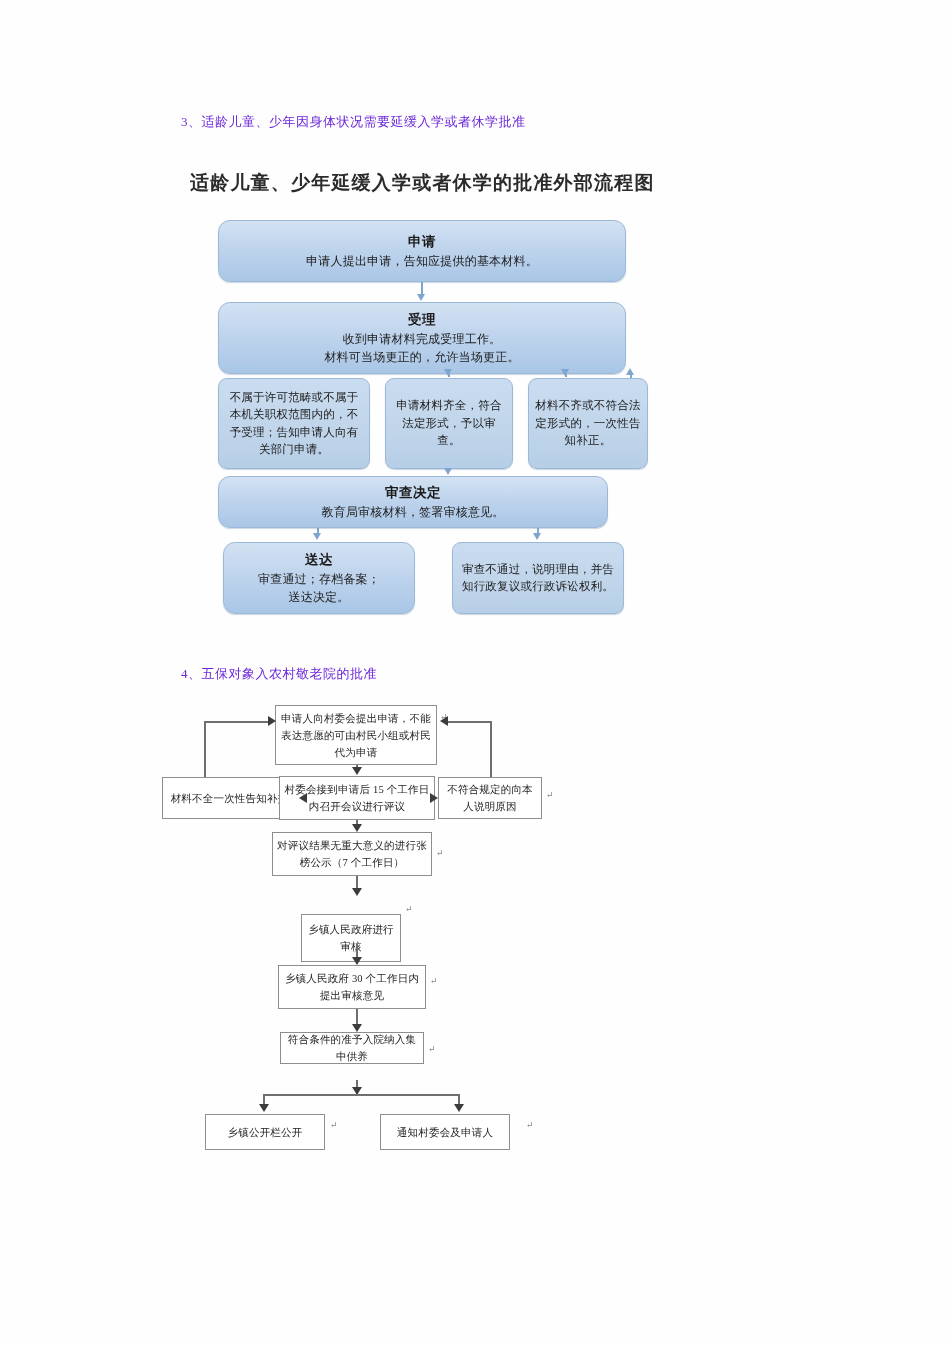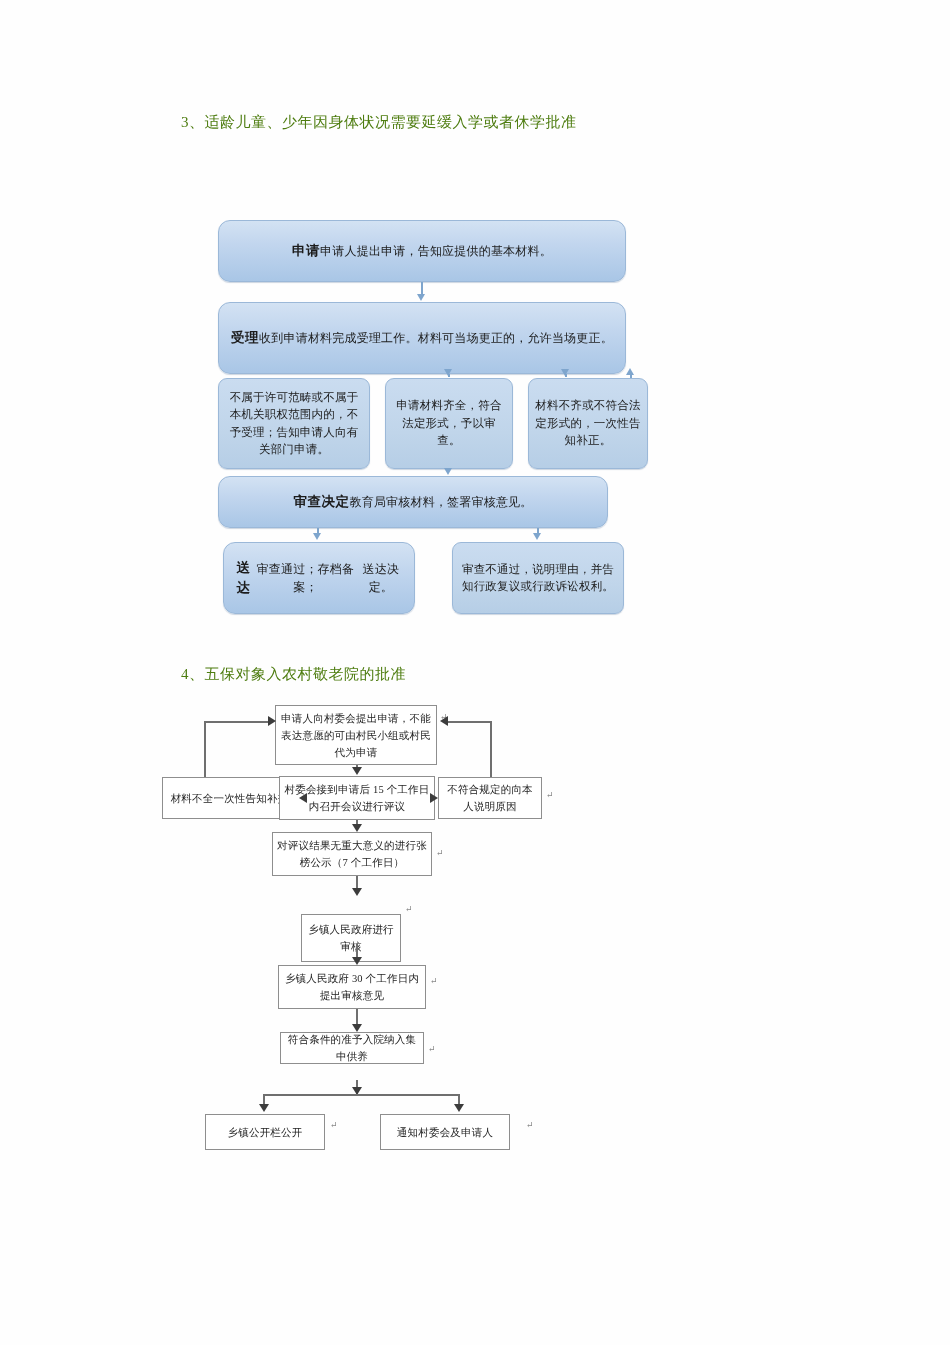--- a/index.html
+++ b/index.html
@@ -17,23 +17,23 @@
   }
   .page {
     position: absolute;
     inset: 0;
     background: #fefefe;
   }
 
   
   .heading {
     position: absolute;
-    font-size: 15px;
+    font-size: 13px;
     letter-spacing: 0.5px;
-    color: #4d7c0f;
+    color: #6d28d9;
     white-space: nowrap;
   }
   #heading-3 { left: 181px; top: 113px; }
   #heading-4 { left: 181px; top: 665px; }
 
   .chart-title {
     position: absolute;
     left: 190px;
     top: 170px;
     font-size: 19px;
@@ -52,21 +52,21 @@
     height: 400px;
   }
   .fb {
     position: absolute;
     box-sizing: border-box;
     border: 1px solid #9bb8d8;
     border-radius: 12px;
     background: linear-gradient(to bottom, #d3e2f3 0%, #c2d6ee 38%, #a9c6e6 100%);
     box-shadow: 0 1px 1px rgba(90,120,155,0.30);
     display: flex;
-    flex-direction: row;
+    flex-direction: column;
     align-items: center;
     justify-content: center;
     text-align: center;
     color: #1c1c1c;
     padding: 4px 8px;
   }
   .fb .ttl {
     font-weight: bold;
     font-size: 13.5px;
     line-height: 1.45;
@@ -170,20 +170,21 @@
     color: #8a8a8a;
   }
 </style>
 </head>
 <body>
 
 <div class="page">
 
   <div class="heading" id="heading-3">3、适龄儿童、少年因身体状况需要延缓入学或者休学批准</div>
 
+  <div class="chart-title">适龄儿童、少年延缓入学或者休学的批准外部流程图</div>
 
   <div id="flow1">
 
     <div class="fb" id="b-apply">
       <div class="ttl">申请</div>
       <div class="bdy">申请人提出申请，告知应提供的基本材料。</div>
     </div>
 
     <div class="ln v" style="left:211px; top:70px; height:14px;"></div>
     <div class="ar-d" style="left:207px; top:82px;"></div>

